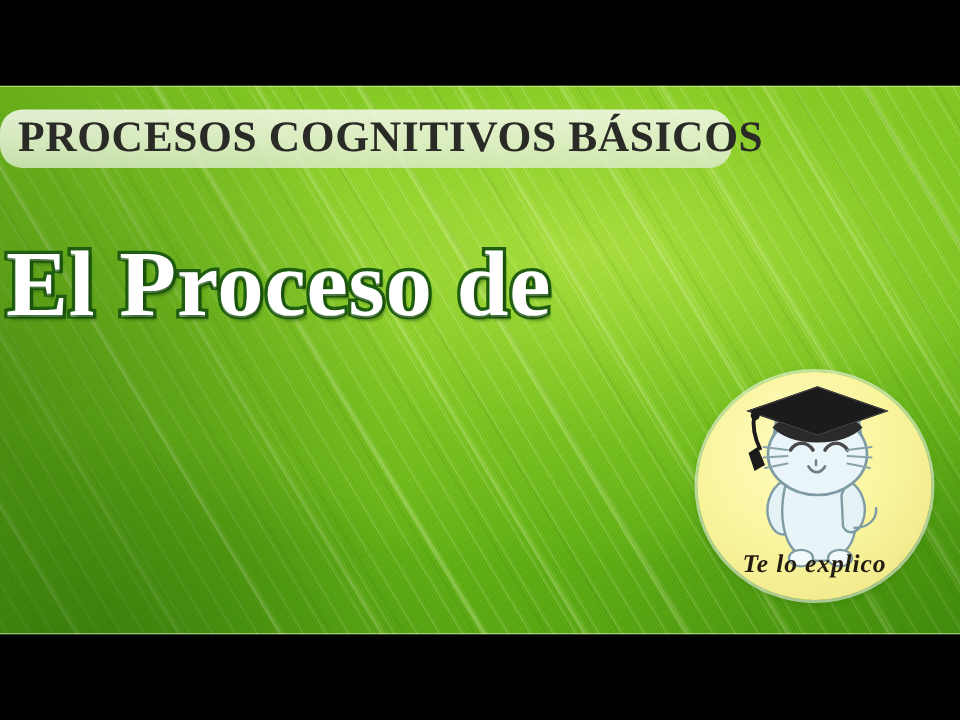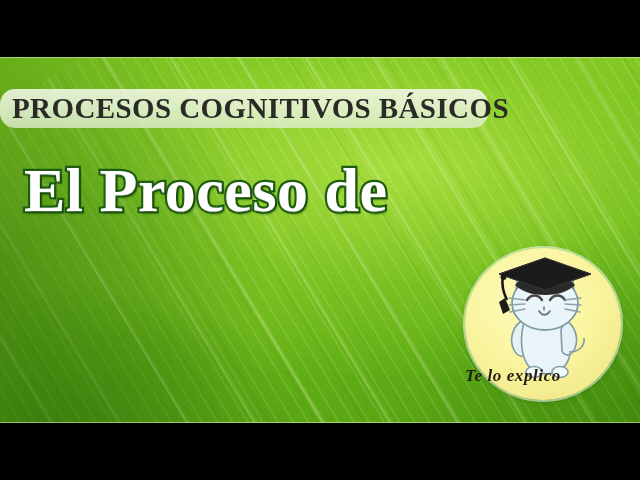--- a/index.html
+++ b/index.html
@@ -127,21 +127,21 @@
         rgba(255,255,255,0.045) 1px,
         rgba(0,0,0,0.03) 1px,
         rgba(0,0,0,0.03) 2px);
     opacity: 0.8;
   }
 
   
   #banner {
     position: absolute;
     left: 0;
-    top: 32px;              
+    top: 16px;              
     width: 488px;
     height: 39px;
     background: linear-gradient(180deg,
        rgba(243,248,233,0.88) 0%,
        rgba(233,243,219,0.84) 55%,
        rgba(221,236,203,0.80) 100%);
     z-index: 12;
     border-radius: 15px;
   }
   #banner-text {
@@ -154,21 +154,21 @@
     font-size: 29px;
     letter-spacing: 0.4px;
     color: #2a2a26;
     white-space: nowrap;
     transform-origin: left center;
   }
 
   
   #headline {
     position: absolute;
-    left: 24px;
+    left: 4px;
     top: 90px;              
     width: 470px;
     z-index: 14;
   }
   .hl-line {
     font-family: "Liberation Serif", serif;
     font-weight: bold;
     font-size: 62px;
     line-height: 86px;
     color: #ffffff;
@@ -203,21 +203,21 @@
        0 0 0 2px rgba(255,255,255,0.55),
        0 2px 6px rgba(30, 80, 10, 0.35);
     overflow: hidden;
   }
   #logo svg { display: block; }
   #logo-caption {
     position: absolute;
     left: 0;
     right: 0;
     bottom: 14px;
-    text-align: left;
+    text-align: center;
     font-family: "Liberation Serif", serif;
     font-style: italic;
     font-weight: bold;
     font-size: 17px;
     letter-spacing: 0.6px;
     color: #231c10;
     z-index: 3;
   }
 
   

